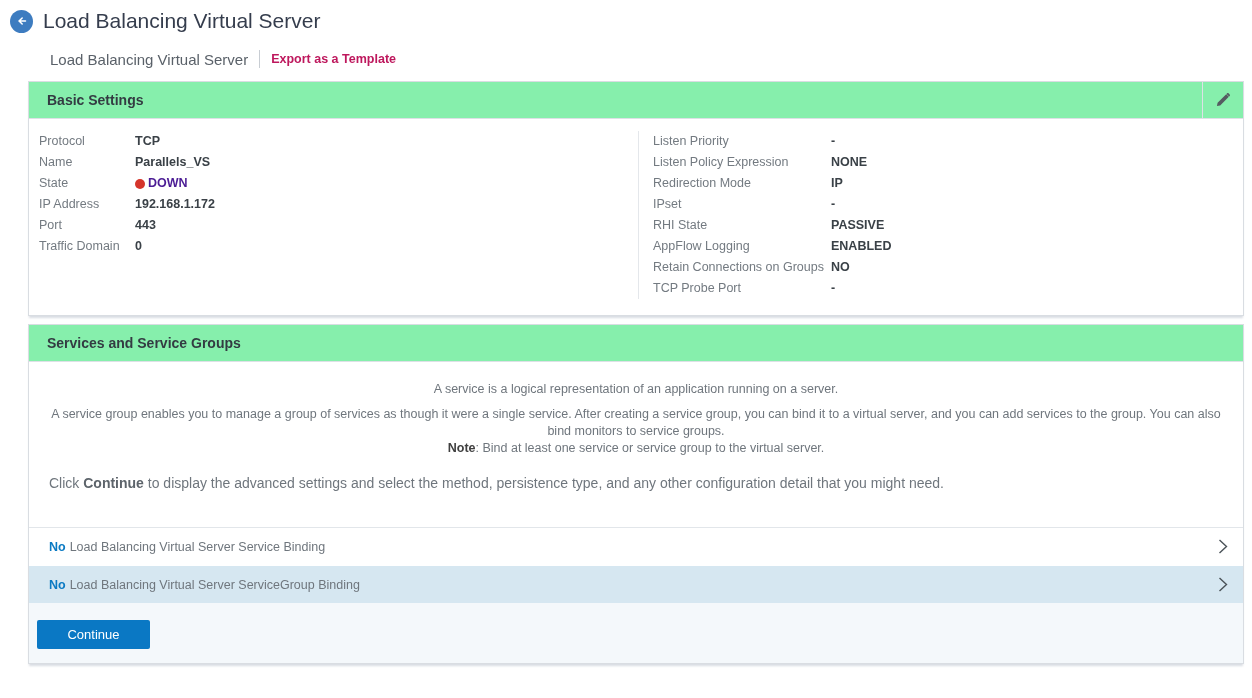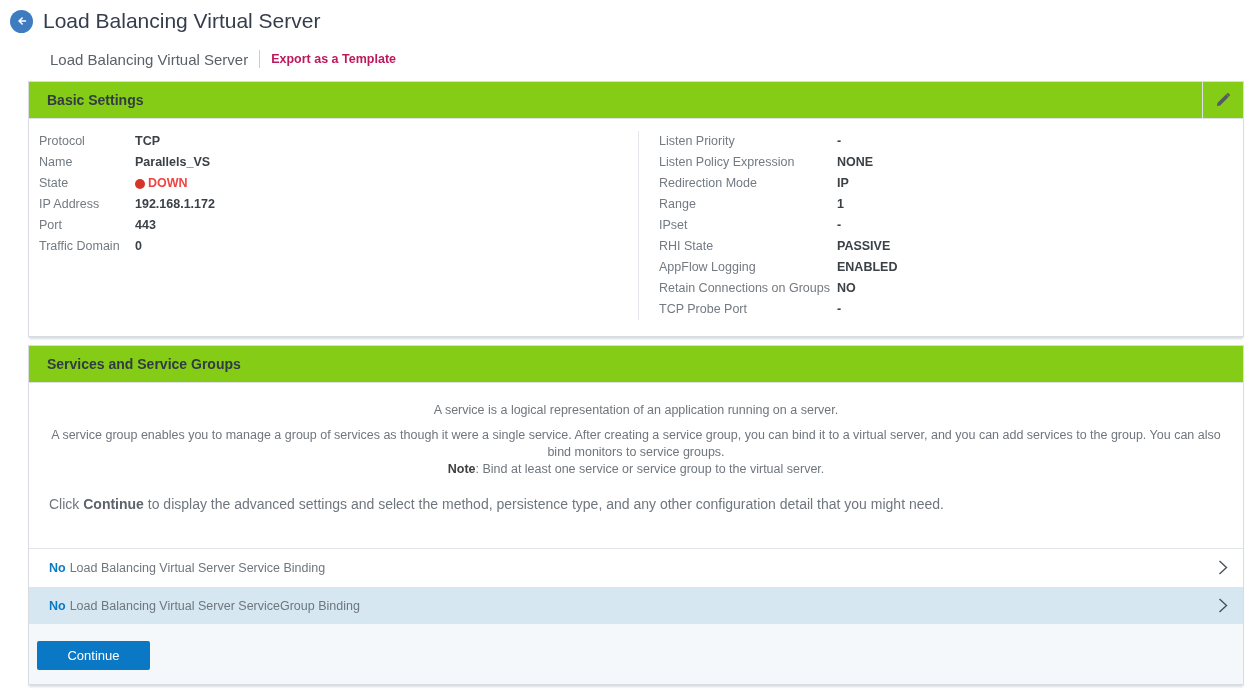--- a/index.html
+++ b/index.html
@@ -23,37 +23,37 @@
 
   
   .panel {
     margin: 0 8px 0 28px; border: 1px solid #d9dde2; background: #fff;
     box-shadow: 0 3px 2px -1px rgba(170,180,192,0.45);
   }
   .panel-basic { margin-top: 13px; }
   .panel-services { margin-top: 8px; }
   .panel-header {
     display: flex; align-items: center; height: 37px;
-    background: #84cc16; border-bottom: 1px solid #dde1e6; padding-left: 18px;
+    background: #86efac; border-bottom: 1px solid #dde1e6; padding-left: 18px;
   }
   .panel-title { font-size: 14px; font-weight: bold; color: #333b42; }
   .panel-header-right { margin-left: auto; display: flex; align-items: center; height: 100%; }
   .header-sep { width: 1px; height: 100%; background: #dde1e6; }
   .edit-btn { width: 40px; height: 100%; display: flex; align-items: center; justify-content: center; cursor: pointer; }
 
   
   .basic-body { display: flex; padding: 12px 0 16px 0; }
   .basic-col-left { width: 609px; padding-left: 10px; }
-  .basic-col-right { flex: 1; border-left: 1px solid #e4e7eb; padding-left: 20px; }
+  .basic-col-right { flex: 1; border-left: 1px solid #e4e7eb; padding-left: 14px; }
   .field-row { display: flex; line-height: 21px; font-size: 12.5px; }
   .field-label { color: #737a81; flex: 0 0 auto; }
   .basic-col-left .field-label { width: 96px; }
   .basic-col-right .field-label { width: 178px; }
   .field-value { font-weight: bold; color: #3a4147; display: inline-flex; align-items: center; }
-  .status-down .field-value { color: #ef4444; }
+  .status-down .field-value { color: #4c1d95; }
   .status-dot {
     width: 10px; height: 10px; border-radius: 50%; background: #d5352b;
     display: inline-block; margin-right: 3px;
   }
 
   
   .services-desc { padding: 19px 20px 0 20px; font-size: 12.5px; color: #6f767d; line-height: 17px; text-align: center; }
   .services-desc .para2 { margin-top: 8px; }
   .services-desc b { color: #404040; }
   .continue-hint { padding: 18px 20px 35px 20px; font-size: 14px; color: #6f767d; line-height: 17px; }
@@ -146,24 +146,20 @@
       </div>
       <div class="field-row">
         <span class="field-label">Listen Policy Expression</span>
         <span class="field-value">NONE</span>
       </div>
       <div class="field-row">
         <span class="field-label">Redirection Mode</span>
         <span class="field-value">IP</span>
       </div>
       <div class="field-row">
-        <span class="field-label">Range</span>
-        <span class="field-value">1</span>
-      </div>
-      <div class="field-row">
         <span class="field-label">IPset</span>
         <span class="field-value">-</span>
       </div>
       <div class="field-row">
         <span class="field-label">RHI State</span>
         <span class="field-value">PASSIVE</span>
       </div>
       <div class="field-row">
         <span class="field-label">AppFlow Logging</span>
         <span class="field-value">ENABLED</span>

